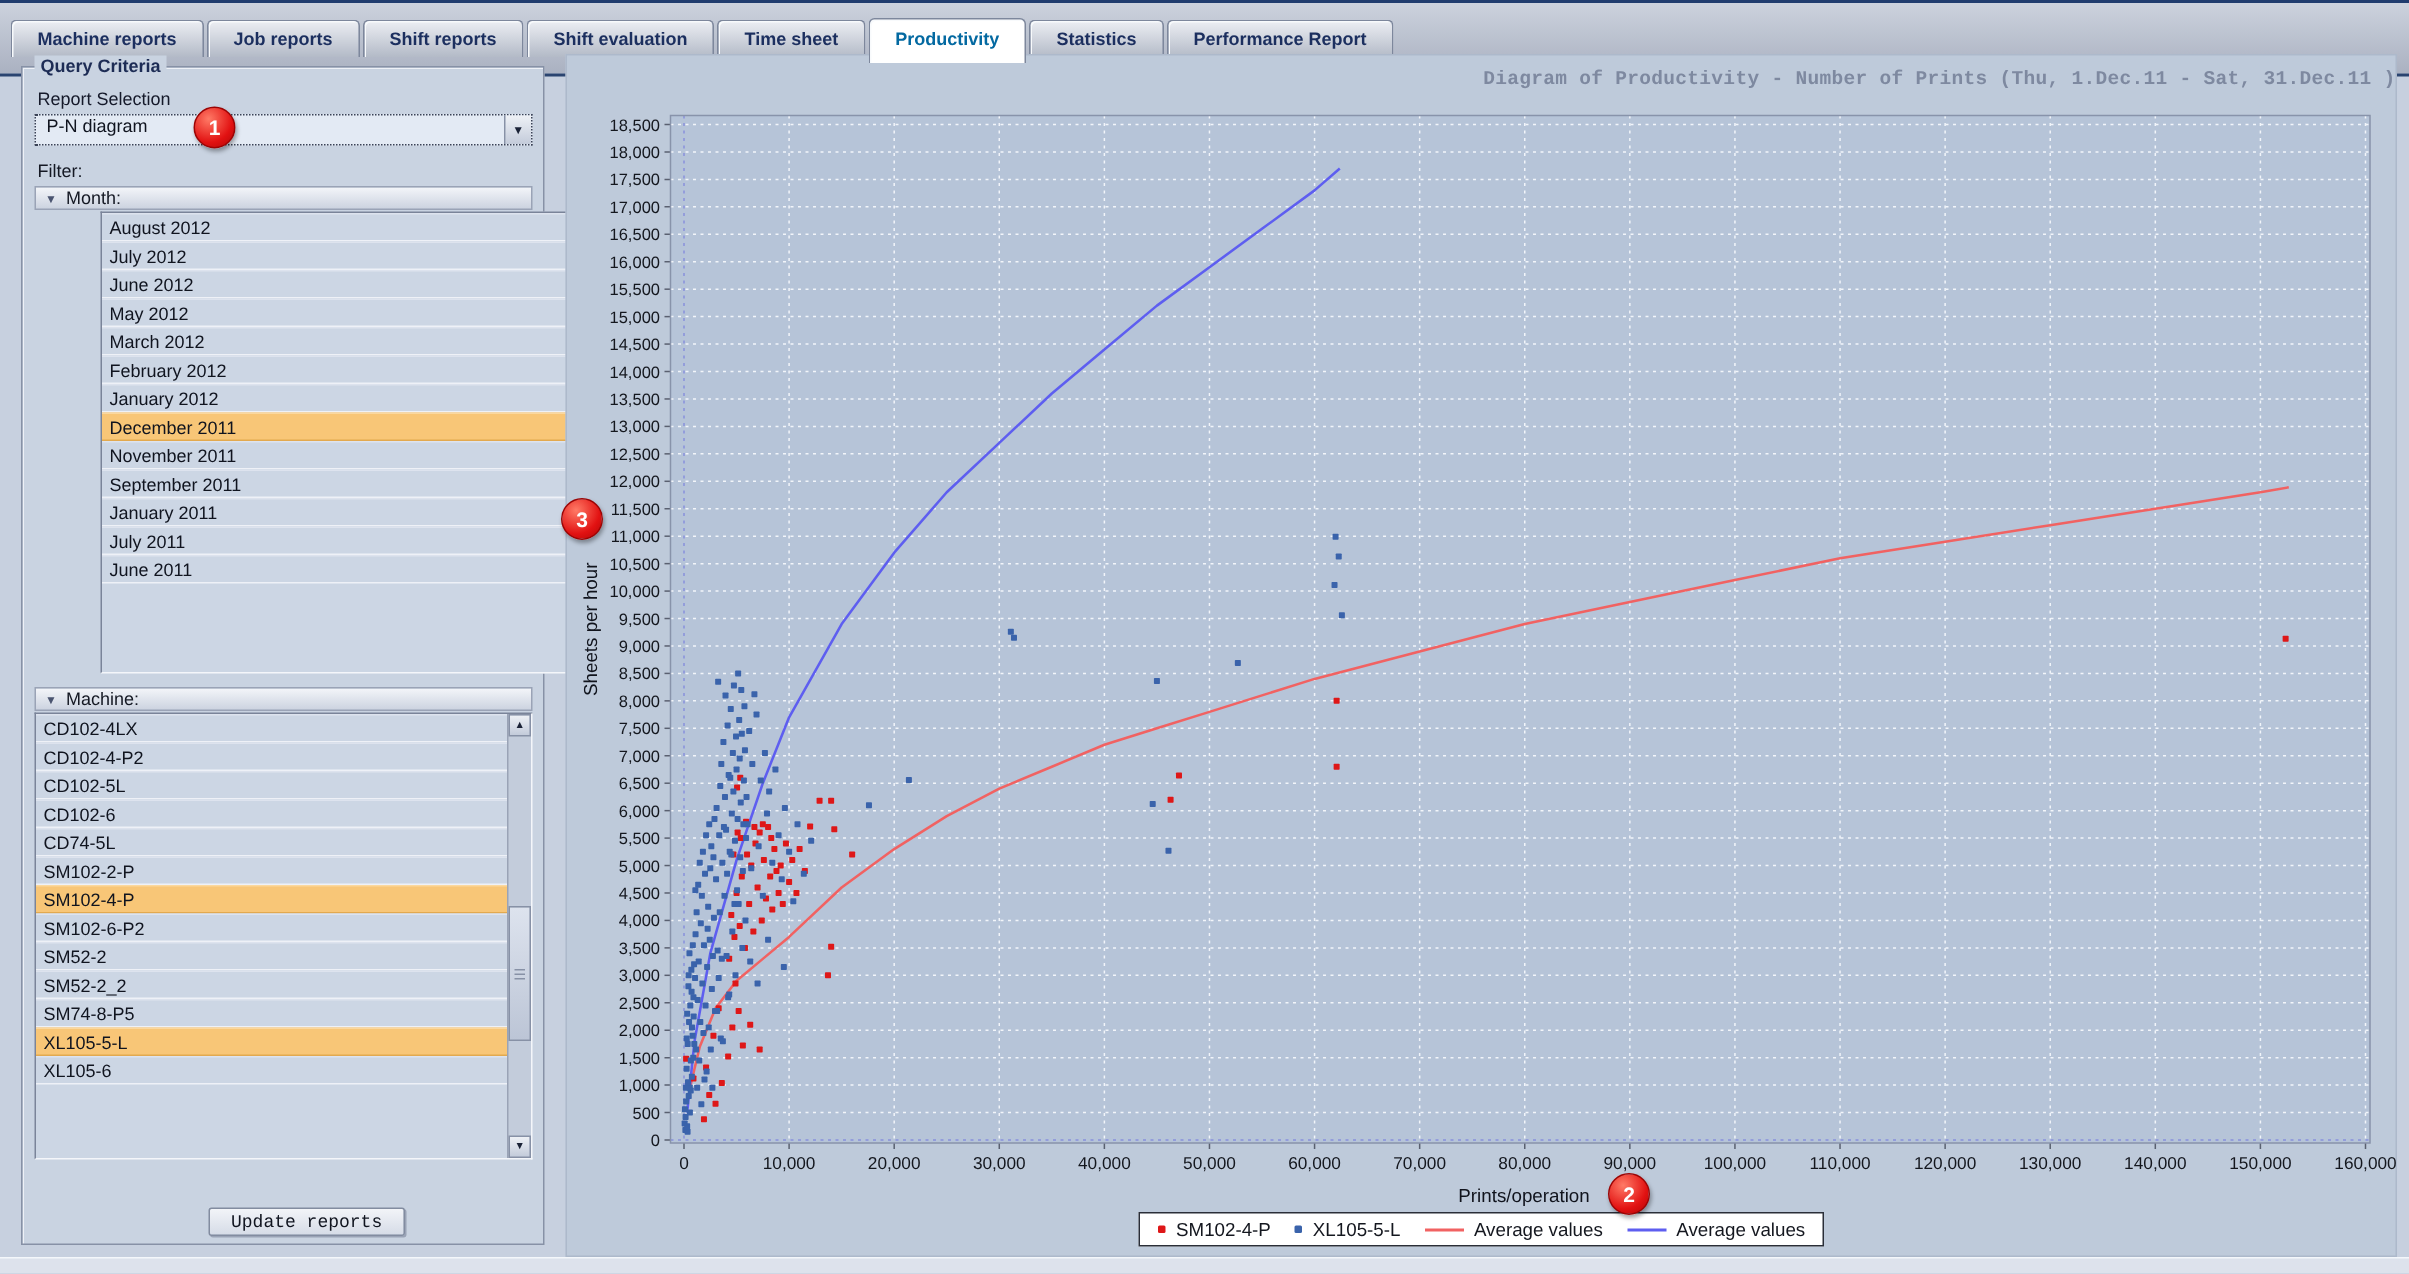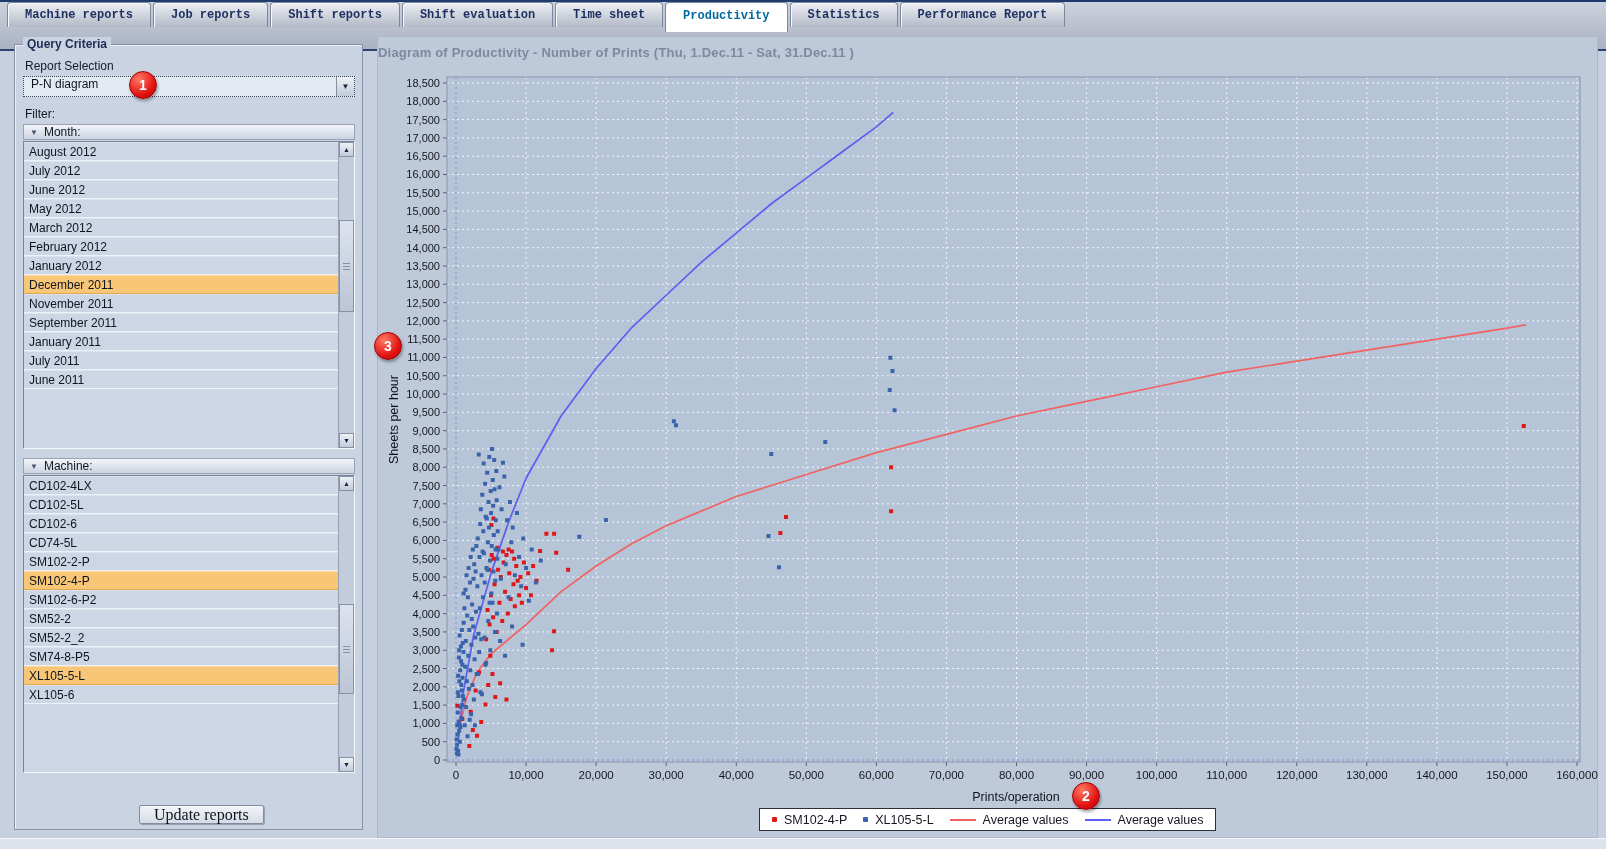--- a/index.html
+++ b/index.html
@@ -9,21 +9,21 @@
     background:#c7d0df;
     font-family:"Liberation Sans", sans-serif;
     font-size:12px; color:#141823;
   }
 
   
   .tabbar {
     position:absolute; left:0; top:0; width:1606px; height:51px;
     background:linear-gradient(#ccd2dd,#aab1c1);
     border-top:2px solid #203c6e; border-bottom:2px solid #2a4470;
-    display:flex; align-items:flex-start; padding-left:7px;font-family:Liberation Mono, monospace;
+    display:flex; align-items:center; padding-left:7px;
   }
   .tab {
     height:25px; line-height:24px; padding:0 17px; margin-right:2px;
     background:linear-gradient(#eceef3,#b3bac7);
     border:1px solid #7d879c; border-bottom:none;
     border-radius:4px 4px 0 0;
     font-weight:bold; color:#1c2f5f; cursor:default; white-space:nowrap;
     box-shadow:inset 1px 1px 0 #f8fafc;
   }
   .tab.active {
@@ -60,21 +60,21 @@
     border:1px solid #9aa3b6; display:flex; align-items:center; gap:6px; padding-left:6px;
   }
   .section-header .tri { font-size:8px; color:#4a5470; }
   .hdr-month { top:79px; }
   .hdr-machine { top:413px; }
   .list {
     position:absolute; left:8px; width:332px; overflow:hidden;
     background:#ccd6e4;
     border:1px solid; border-color:#7a8499 #f4f6fa #f4f6fa #7a8499;
   }
-  .list-month { top:96px; height:308px; }
+  .list-month { top:96px; height:308px;margin-left:44px; }
   .list-machine { top:430px; height:298px; }
   .list-rows { position:absolute; left:0; top:0; right:16px; bottom:0; }
   .list-item {
     height:19px; line-height:18px; padding-left:5px;
     border-bottom:1px solid #eef1f7; border-top:1px solid #dde3ee;
     background:#ccd6e4; color:#10141f; white-space:nowrap; cursor:default;
   }
   .list-item.selected { background:#f8c677; border-top-color:#fbd89e; border-bottom-color:#e2a94f; }
   .scrollbar {
     position:absolute; right:0; top:0; bottom:0; width:16px;
@@ -88,32 +88,32 @@
   .sb-up { top:0; } .sb-down { bottom:0; }
   .sb-thumb {
     position:absolute; left:0; width:15px;
     background:linear-gradient(#dde3ee,#bcc5d6); border:1px solid #8791a6;
     display:flex; flex-direction:column; align-items:center; justify-content:center; gap:2px;
   }
   .sb-thumb i { display:block; width:7px; height:1px; background:#8791a6; }
   .update-btn {
     position:absolute; left:124px; top:760px; height:19px; padding:0 14px;
     background:linear-gradient(#f2f4f8,#d6dce7); border:1px solid #828ca0; border-radius:2px;
-    font-family:Liberation Serif, serif; font-size:16px; color:#10141f;
+    font-family:Liberation Mono, monospace; font-size:12px; color:#10141f;
     box-shadow:1px 1px 0 #9aa3b6;
   }
 
   
   .chart-panel {
     position:absolute; left:377px; top:36px; width:1221px; height:802px;
     background:#becada; border:1px solid #adb9cb;
   }
   .chart-title {
-    position:absolute; left:0; top:8px; width:100%; text-align:left;
-    font-weight:bold; font-size:13px; color:#7e89a0; letter-spacing:.2px;
+    position:absolute; left:0; top:8px; width:100%; text-align:right;
+    font-weight:bold; font-size:13px; color:#7e89a0; letter-spacing:.2px;font-family:Liberation Mono, monospace;
   }
   .chart-svg { position:absolute; left:0; top:0; }
   .chart-svg text { font-family:"Liberation Sans", sans-serif; }
   .legend {
     position:absolute; left:381px; top:771px; height:23px;
     background:#ffffff; border:1px solid #2a2e38;
     display:flex; align-items:center; gap:16px; padding:0 12px;
     font-size:12.5px; color:#14171f; white-space:nowrap;
   }
   .legend .item { display:flex; align-items:center; gap:7px; }
@@ -196,20 +196,21 @@
   </div>
 
   <div class="section-header hdr-machine">
     <span class="tri">▼</span>
     <span>Machine:</span>
   </div>
 
   <div class="list list-machine">
     <div class="list-rows">
         <div class="list-item">CD102-4LX</div>
+        <div class="list-item">CD102-4-P2</div>
         <div class="list-item">CD102-5L</div>
         <div class="list-item">CD102-6</div>
         <div class="list-item">CD74-5L</div>
         <div class="list-item">SM102-2-P</div>
         <div class="list-item selected">SM102-4-P</div>
         <div class="list-item">SM102-6-P2</div>
         <div class="list-item">SM52-2</div>
         <div class="list-item">SM52-2_2</div>
         <div class="list-item">SM74-8-P5</div>
         <div class="list-item selected">XL105-5-L</div>

